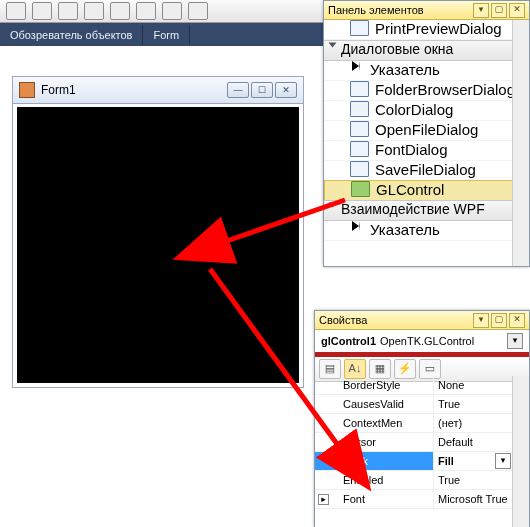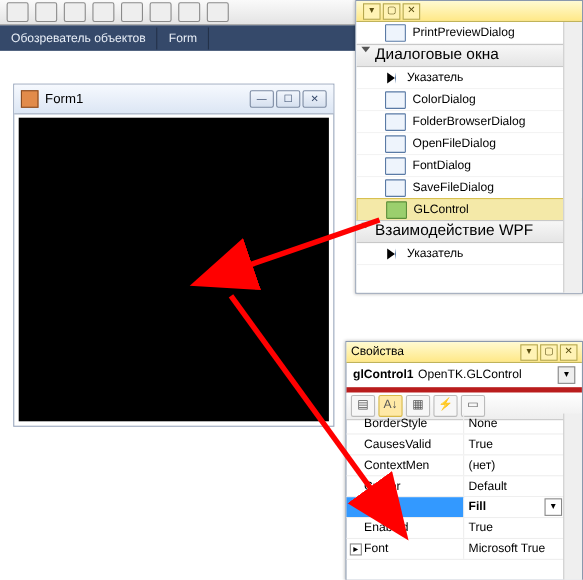--- a/index.html
+++ b/index.html
@@ -17,41 +17,41 @@
 .winbtns{display:flex;gap:2px}
 .winbtn{width:20px;height:14px;border:1px solid #7c8aa2;background:linear-gradient(#f2f6fc,#d6e0ef);border-radius:2px;display:flex;align-items:center;justify-content:center;font-size:9px;color:#35496a}
 .form1 .client{position:absolute;left:4px;right:4px;top:30px;bottom:4px;background:#000}
 
 
 .panel{position:absolute;border:1px solid #8a98ad;background:#fff;box-shadow:0 0 3px rgba(0,0,0,.3)}
 .panel-hd{height:18px;background:linear-gradient(#fffad1,#ffe887);display:flex;align-items:center;padding:0 4px;font-size:11px;border-bottom:1px solid #c0b35a}
 .panel-hd .t{flex:1}
 .panel-hd .btn{width:14px;height:13px;border:1px solid #b6a84e;background:#fff3b5;margin-left:2px;font-size:9px;line-height:11px;text-align:center;color:#5a4f12}
 .toolbox{left:323px;top:0;width:205px;height:265px}
-.tb-row{height:19px;display:flex;align-items:center;padding-left:22px;font-size:11px;border-bottom:1px solid #f3f3f3;cursor:default}
+.tb-row{height:19px;display:flex;padding-left:22px;font-size:15px;border-bottom:1px solid #f3f3f3;cursor:default}
 .tb-row.item{padding-left:26px}
 .tb-row .icon{width:17px;height:14px;margin-right:6px;border:1px solid #5a7aa5;background:#eef4fc;border-radius:1px}
 .tb-row .icon.pointer{width:0;height:0;border-left:7px solid #000;border-top:5px solid transparent;border-bottom:5px solid transparent;background:none;border-radius:0;margin-left:2px;margin-right:10px}
 .tb-row .icon.gear{background:#9bcf6d;border-color:#5c8f3a}
 .tb-row.selected{background:#f4e9a8;border:1px solid #d8c050;height:19px;margin:-1px 0}
 .tb-group{height:19px;display:flex;align-items:flex-start;background:linear-gradient(#f7f7f7,#e5e5e5);border-top:1px solid #c8c8c8;border-bottom:1px solid #c8c8c8;padding-left:6px;font-size:14px}
 .tb-group .tri{width:0;height:0;border-left:5px solid #555;border-top:4px solid transparent;border-bottom:4px solid transparent;margin-right:6px;transform:rotate(90deg)}
 .tb-body{position:absolute;top:19px;left:0;right:0;bottom:0;overflow:hidden;background:#fff}
 .tb-scroll{position:absolute;top:19px;right:0;bottom:0;width:16px;background:#efefef;border-left:1px solid #ccc}
 
 .props{left:314px;top:310px;width:214px;height:216px}
 .props-sub{height:22px;display:flex;align-items:center;padding:0 6px;font-size:11px;border-bottom:5px solid #b91c1c}
 .props-sub b{font-weight:bold;margin-right:4px}
 .props-sub .dd{width:14px;height:14px;border:1px solid #888;background:#eee;margin-left:auto;font-size:9px;text-align:center;line-height:12px}
 .props-tools{height:24px;border-bottom:1px solid #c8c8c8;display:flex;align-items:center;gap:3px;padding:0 4px;background:linear-gradient(#fff,#eee)}
 .ptool{width:20px;height:18px;border:1px solid #bbb;background:#f7f7f7;border-radius:2px;font-size:11px;text-align:center;line-height:16px;color:#555}
 .ptool.active{background:#ffe9a6;border-color:#d8b94a}
 .prop-grid{position:absolute;top:65px;left:0;right:16px;bottom:0;font-size:11px}
 .prop-row{height:18px;display:flex;border-bottom:1px solid #eee}
-.prop-row .k{width:90px;padding-left:16px;line-height:18px;border-right:1px solid #eee;white-space:nowrap;overflow:hidden}
+.prop-row .k{width:90px;padding-left:28px;line-height:18px;border-right:1px solid #eee;white-space:nowrap;overflow:hidden}
 .prop-row .v{flex:1;padding-left:4px;line-height:18px;white-space:nowrap;overflow:hidden}
 .prop-row.selected .k{background:#3399ff;color:#fff}
 .prop-row.selected .v{background:#fff}
 .prop-row.selected .dd2{width:14px;height:14px;border:1px solid #888;font-size:9px;text-align:center;line-height:12px;margin:1px 2px 0 0}
 .prop-row .exp{position:absolute;left:3px;width:9px;height:9px;border:1px solid #888;font-size:9px;line-height:8px;text-align:center;margin-top:4px;background:#fff}
 .props .tb-scroll{top:65px}
 
 
 .arrow-svg{position:absolute;left:0;top:0;width:530px;height:527px;pointer-events:none}
 </style>
@@ -82,44 +82,45 @@
       <div class="winbtn">—</div>
       <div class="winbtn">☐</div>
       <div class="winbtn">✕</div>
     </div>
   </div>
   <div class="client"></div>
 </div>
 
 <div class="panel toolbox">
   <div class="panel-hd">
+    <span class="t">Панель элементов</span>
     <span class="btn">▾</span>
     <span class="btn">▢</span>
     <span class="btn">✕</span>
   </div>
   <div class="tb-body">
     <div class="tb-row item">
         <span class="icon"></span>
         <span>PrintPreviewDialog</span>
       </div>
     <div class="tb-group">
         <span class="tri"></span>
         <span>Диалоговые окна</span>
       </div>
     <div class="tb-row item">
         <span class="icon pointer"></span>
         <span>Указатель</span>
       </div>
     <div class="tb-row item">
         <span class="icon"></span>
+        <span>FolderBrowserDialog</span>
+      </div>
+    <div class="tb-row item">
+        <span class="icon"></span>
         <span>ColorDialog</span>
-      </div>
-    <div class="tb-row item">
-        <span class="icon"></span>
-        <span>FolderBrowserDialog</span>
       </div>
     <div class="tb-row item">
         <span class="icon"></span>
         <span>OpenFileDialog</span>
       </div>
     <div class="tb-row item">
         <span class="icon"></span>
         <span>FontDialog</span>
       </div>
     <div class="tb-row item">

